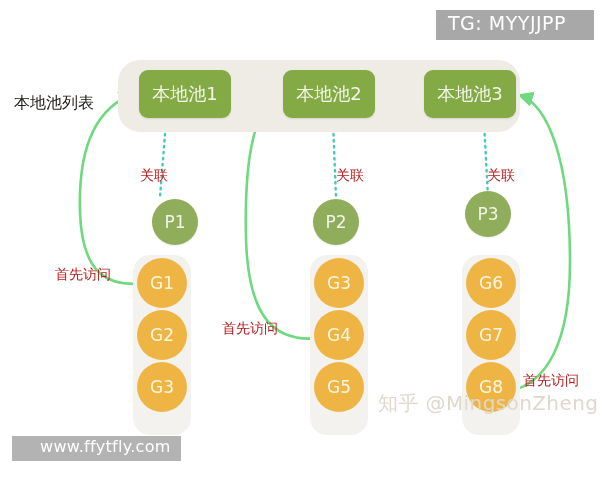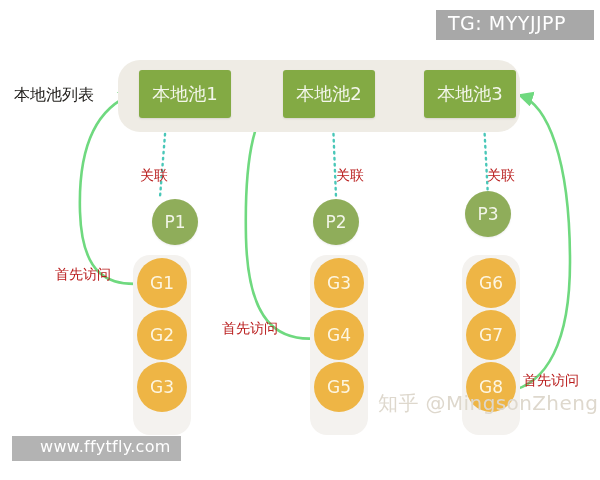--- a/index.html
+++ b/index.html
@@ -36,39 +36,40 @@
   .pool-capsule{
     position:absolute;left:118px;top:60px;
     width:402px;height:72px;
     background:#efece5;
     border-radius:22px;
   }
   .pool-box{
     position:absolute;top:70px;
     width:92px;height:48px;
     background:#83aa44;
-    border-radius:3px;
+    border-radius:9px;
     box-shadow:0 1px 2px rgba(0,0,0,.10);
     display:flex;align-items:center;justify-content:center;
     color:#f3f6ea;
     font-size:18px;
     letter-spacing:0px;
     font-family:"DejaVu Sans","Liberation Sans",sans-serif;
   }
   #pool0{left:139px;}
   #pool1{left:283px;}
   #pool2{left:424px;}
 
   
   .side-label{
     position:absolute;
     color:#22201d;
     font-size:15px;
     white-space:nowrap;
     font-family:"DejaVu Sans","Liberation Sans",sans-serif;
+    margin-top:8px;
   }
   #label-list{left:14px;top:85px;font-size:16px;}
 
   
   .p-node{
     position:absolute;
     width:46px;height:46px;border-radius:50%;
     background:#8fad5a;
     display:flex;align-items:center;justify-content:center;
     color:#f2f5e8;font-size:17px;

